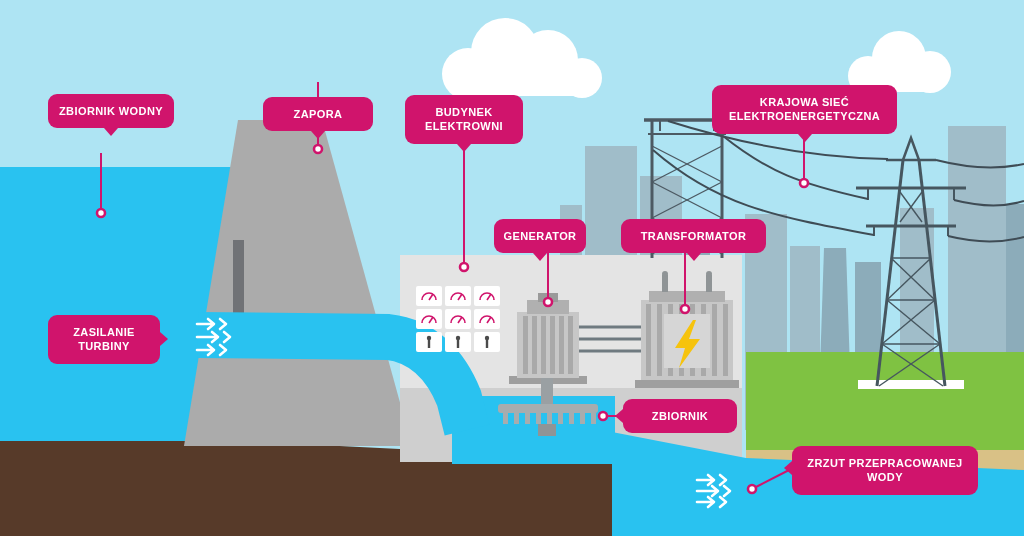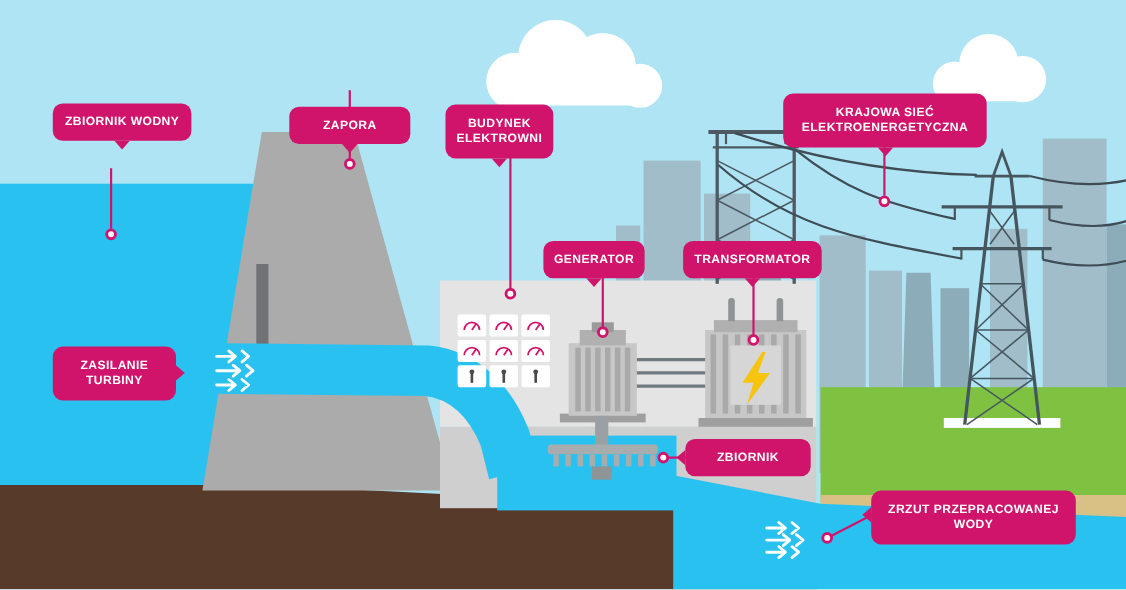--- a/index.html
+++ b/index.html
@@ -257,31 +257,31 @@
   <div class="callout" style="left:48px;top:94px;width:126px;">
     <span>ZBIORNIK WODNY</span>
     <span class="tail tail-down"></span>
   </div>
 
   <div class="callout" style="left:263px;top:49px;width:110px;margin-top:48px;">
     <span>ZAPORA</span>
     <span class="tail tail-down"></span>
   </div>
 
-  <div class="callout" style="left:405px;top:95px;width:98px;">
+  <div class="callout" style="left:405px;top:95px;width:118px;">
     <span>BUDYNEK ELEKTROWNI</span>
     <span class="tail tail-down"></span>
   </div>
 
   <div class="callout" style="left:494px;top:219px;width:92px;">
     <span>GENERATOR</span>
     <span class="tail tail-down"></span>
   </div>
 
-  <div class="callout" style="left:621px;top:219px;width:126px;">
+  <div class="callout" style="left:621px;top:219px;width:145px;">
     <span>TRANSFORMATOR</span>
     <span class="tail tail-down"></span>
   </div>
 
   <div class="callout" style="left:712px;top:85px;width:185px;">
     <span>KRAJOWA SIEĆ ELEKTROENERGETYCZNA</span>
     <span class="tail tail-down"></span>
   </div>
 
   <div class="callout" style="left:48px;top:315px;width:112px;">

